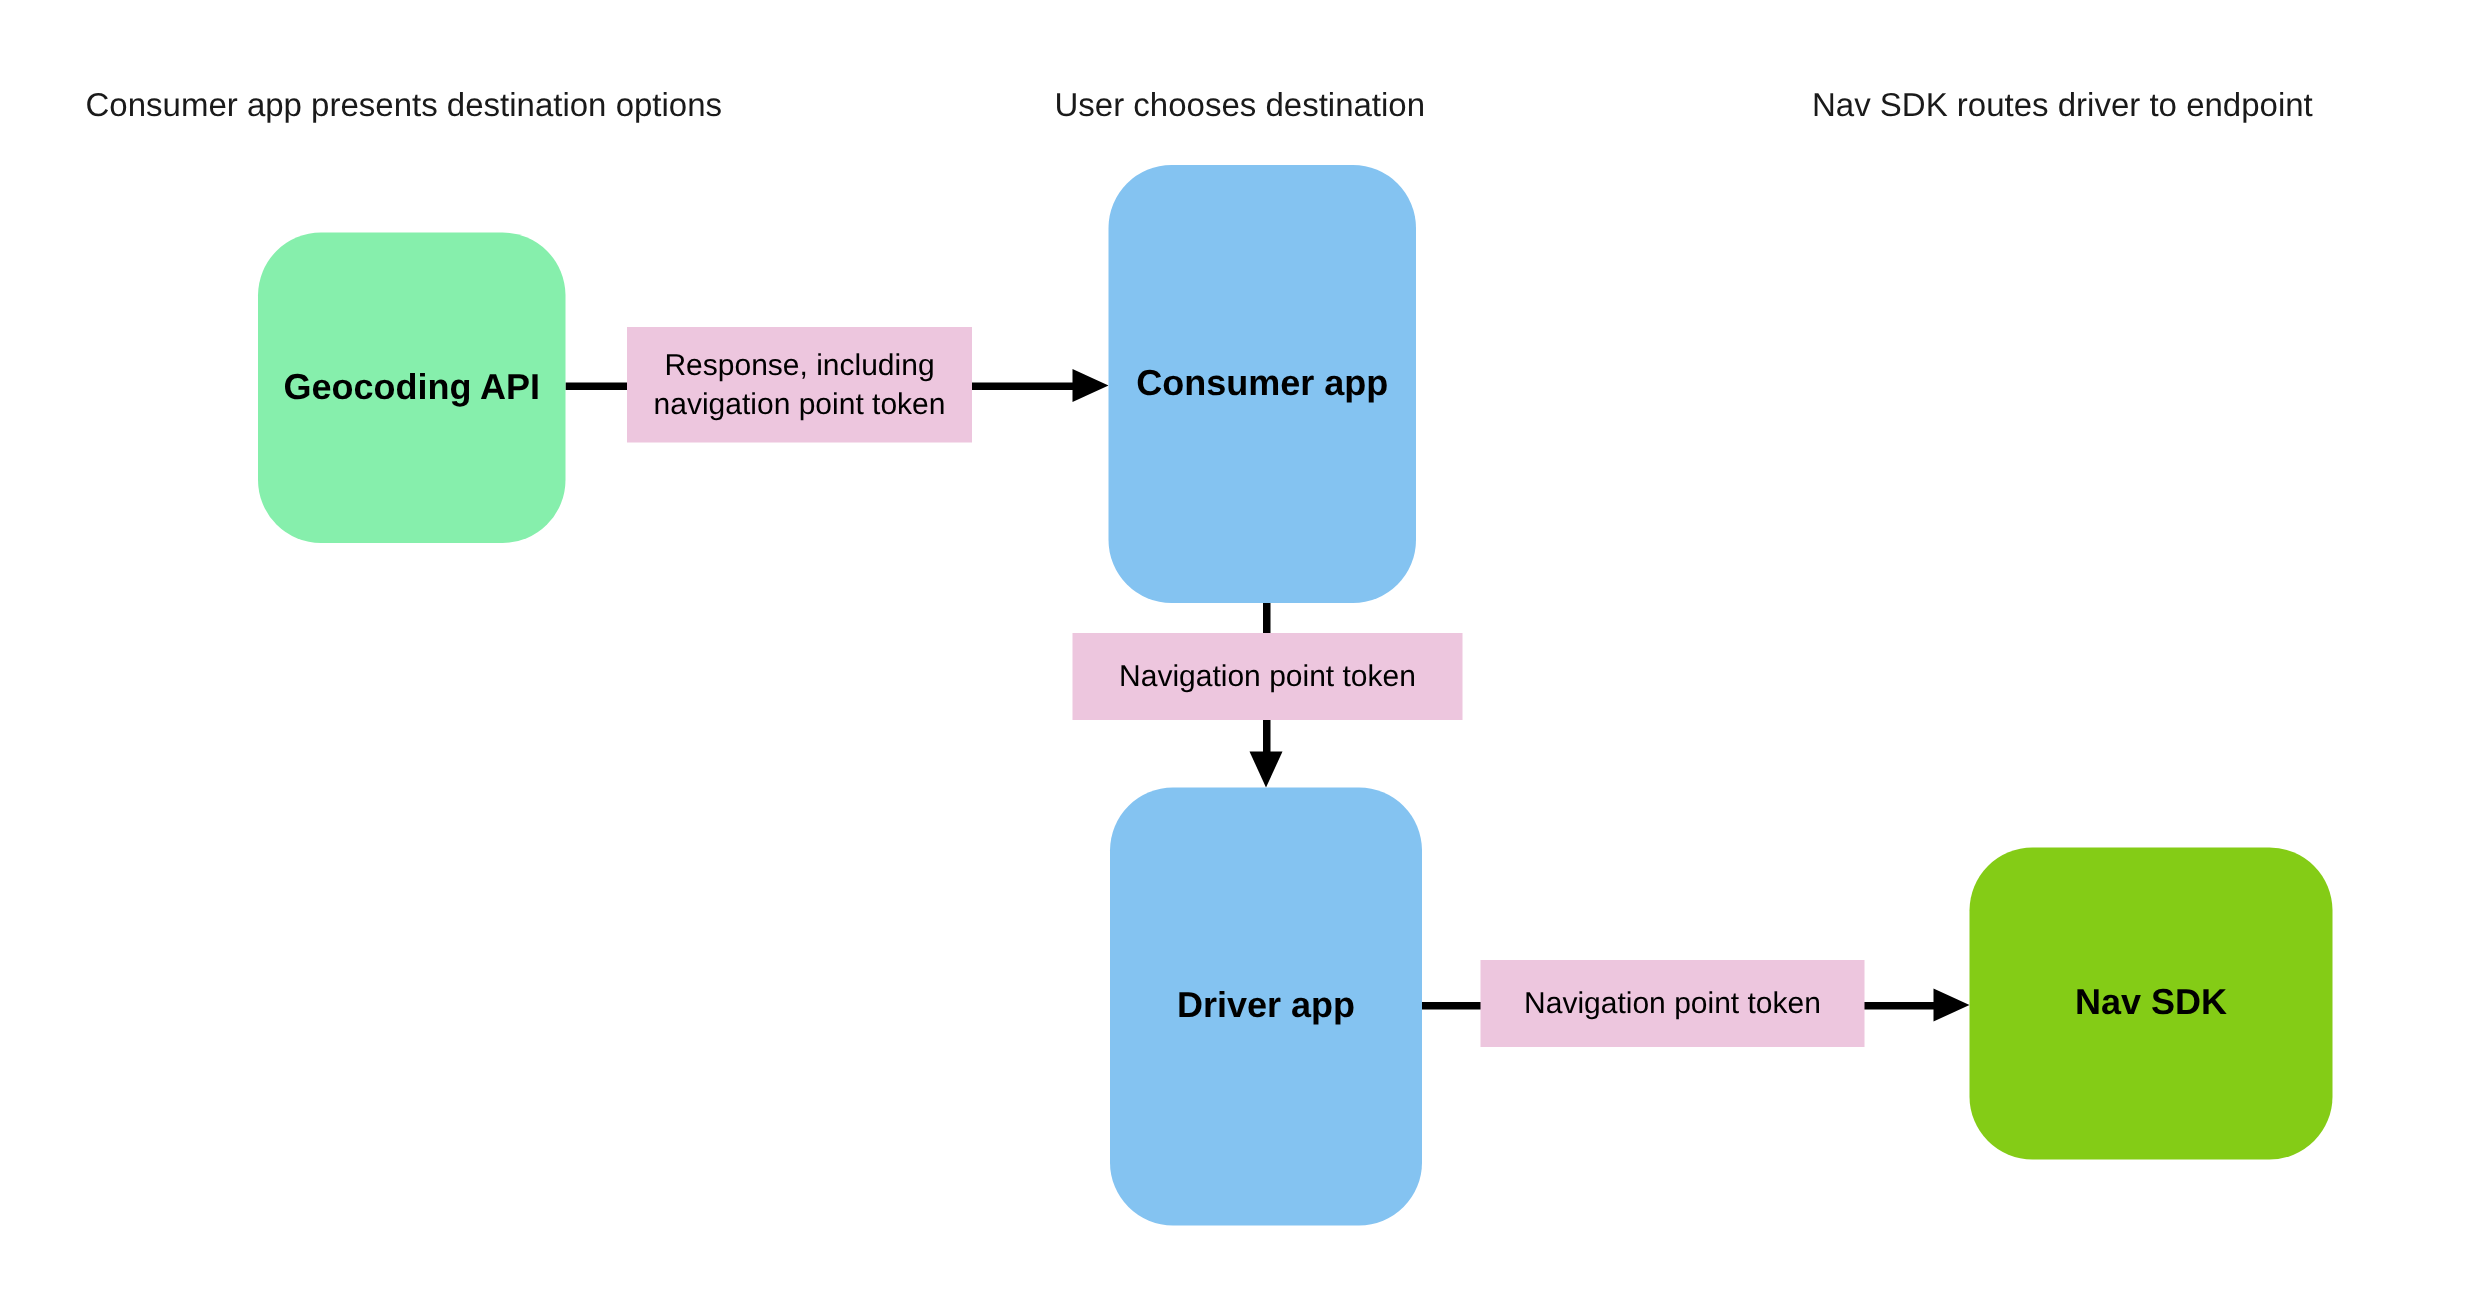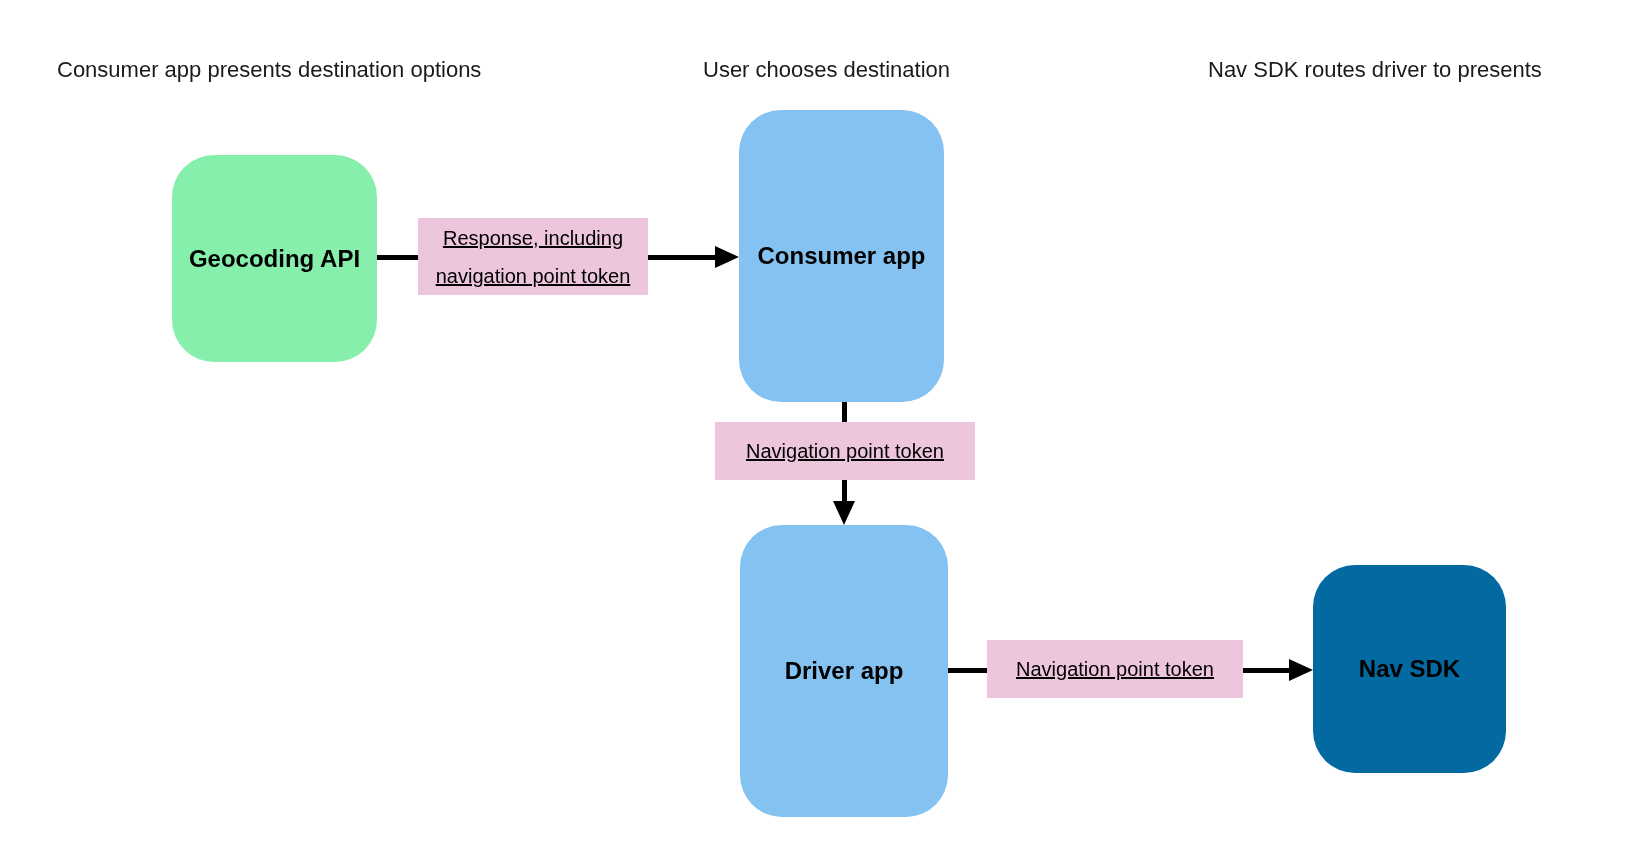--- a/index.html
+++ b/index.html
@@ -34,21 +34,21 @@
   .node-label {
     font-size: 24px;
     font-weight: 700;
     color: #000000;
     text-align: center;
     white-space: nowrap;
   }
   .node-geocoding { left: 172px; top: 155px; width: 205px; height: 207px; background: #86efac; }
   .node-consumer  { left: 739px; top: 110px; width: 205px; height: 292px; background: #84c3f1; }
   .node-driver    { left: 740px; top: 525px; width: 208px; height: 292px; background: #84c3f1; }
-  .node-navsdk    { left: 1313px; top: 565px; width: 193px; height: 208px; background: #0369a1; }
+  .node-navsdk    { left: 1313px; top: 565px; width: 242px; height: 208px; background: #84cc16; }
 
   .edge-line {
     position: absolute;
     background: #000000;
     z-index: 1;
   }
   .line-h { height: 5px; }
   .line-v { width: 5px; }
   .line-1 { left: 377px; top: 255px; width: 345px; }
   .line-2 { left: 842px; top: 402px; height: 102px; }
@@ -78,40 +78,39 @@
     position: absolute;
     background: #edc6de;
     display: flex;
     align-items: center;
     justify-content: center;
     text-align: center;
     z-index: 3;
   }
   .edge-label span {
     font-size: 20px;
-    line-height: 38px;
+    line-height: 26px;
     color: #000000;
-    text-decoration: underline;
   }
   .edge-label-1 { left: 418px; top: 218px; width: 230px; height: 77px; }
   .edge-label-2 { left: 715px; top: 422px; width: 260px; height: 58px; }
   .edge-label-3 { left: 987px; top: 640px; width: 256px; height: 58px; }
 
   .h-1 { left: 57px; }
   .h-2 { left: 703px; }
   .h-3 { left: 1208px; }
 </style>
 </head>
 <body>
 
 <div class="canvas">
 
   <div class="stage-heading h-2">User chooses destination</div>
   <div class="stage-heading h-1">Consumer app presents destination options</div>
-  <div class="stage-heading h-3">Nav SDK routes driver to presents</div>
+  <div class="stage-heading h-3">Nav SDK routes driver to endpoint</div>
 
   <div class="edge-line line-h line-1"></div>
   <div class="arrowhead arrowhead-right ah-1"></div>
 
   <div class="edge-line line-v line-2"></div>
   <div class="arrowhead arrowhead-down ah-2"></div>
 
   <div class="edge-line line-h line-3"></div>
   <div class="arrowhead arrowhead-right ah-3"></div>
 

